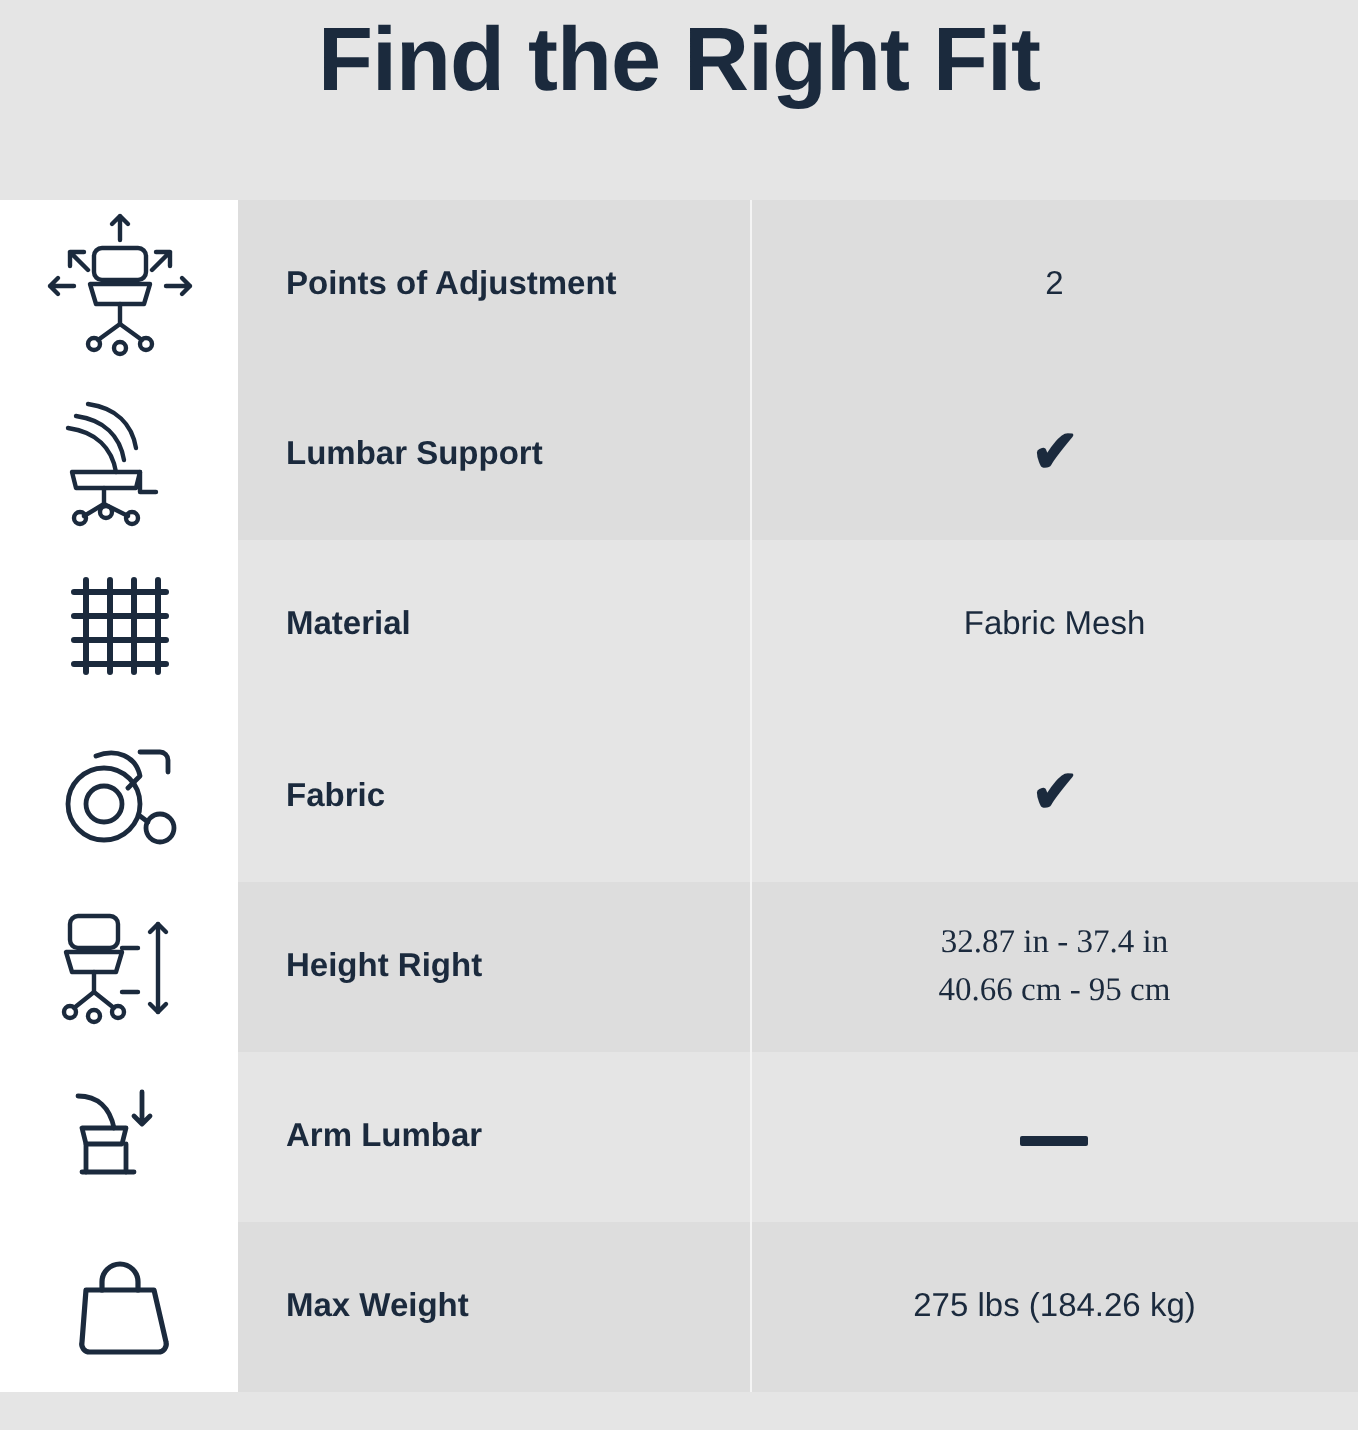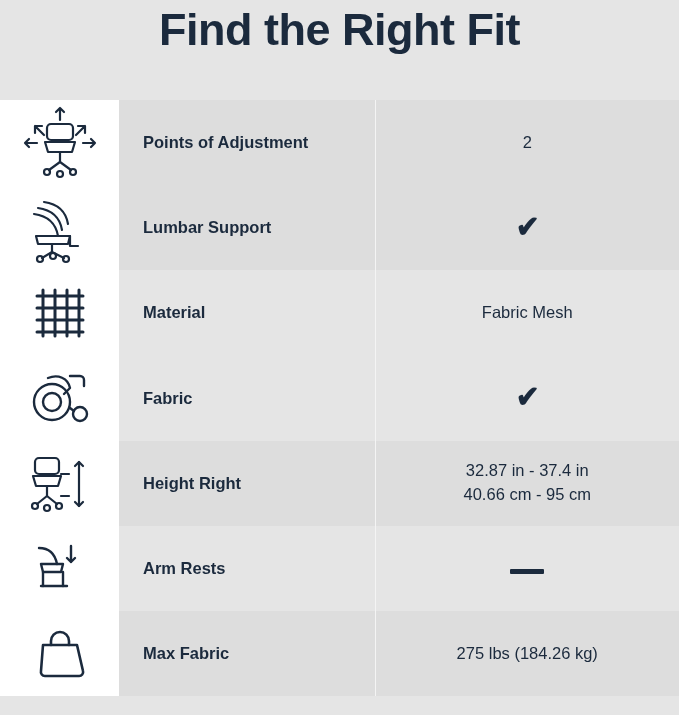--- a/index.html
+++ b/index.html
@@ -76,21 +76,21 @@
     display: inline-block;
     transform: scaleX(0.95);
   }
   .dash {
     display: inline-block;
     width: 34px;
     height: 5px;
     background: #1b2a3d;
     border-radius: 1px;
   }
-  .value-multiline div { white-space: nowrap; }
+  .value-multiline div { white-space: nowrap; font-family: Liberation Serif, serif; }
   svg { display: block; }
 </style>
 </head>
 <body>
 
 <div id="page">
 
   <h1 class="title">Find the Right Fit</h1>
 
   <table class="spec-table">
@@ -210,34 +210,34 @@
             <svg width="70" height="70" viewBox="0 0 70 70" fill="none" stroke="#1b2a3d" stroke-width="2.4" stroke-linecap="round" stroke-linejoin="round">
               <path d="M14 14 c10 0 16 6 18 16"></path>
               <path d="M16 30 h22 l-2 8 h-18 z"></path>
               <path d="M18 38 v14"></path>
               <path d="M38 38 v14"></path>
               <path d="M16 52 h26"></path>
               <path d="M46 12 v16 M42 24 l4 4 4 -4"></path>
             </svg>
           </div>
         </td>
-        <td class="cell cell-label">Arm Rests</td>
+        <td class="cell cell-label">Arm Lumbar</td>
         <td class="cell cell-value">
           <span class="dash"></span>
         </td>
       </tr>
 
       <tr class="spec-row shaded">
         <td class="cell cell-icon">
           <div class="icon-wrap">
             <svg width="66" height="66" viewBox="0 0 66 66" fill="none" stroke="#1b2a3d" stroke-width="2.6" stroke-linecap="round" stroke-linejoin="round">
               <path d="M24 24 v-4 a9 9 0 0 1 18 0 v4"></path>
               <path d="M16 24 h34 l6 26 a4 4 0 0 1 -4 5 h-34 a4 4 0 0 1 -4 -5 z"></path>
             </svg>
           </div>
         </td>
-        <td class="cell cell-label">Max Fabric</td>
+        <td class="cell cell-label">Max Weight</td>
         <td class="cell cell-value">275 lbs (184.26 kg)</td>
       </tr>
 
     </tbody>
   </table>
 </div>
 
 </body></html>

